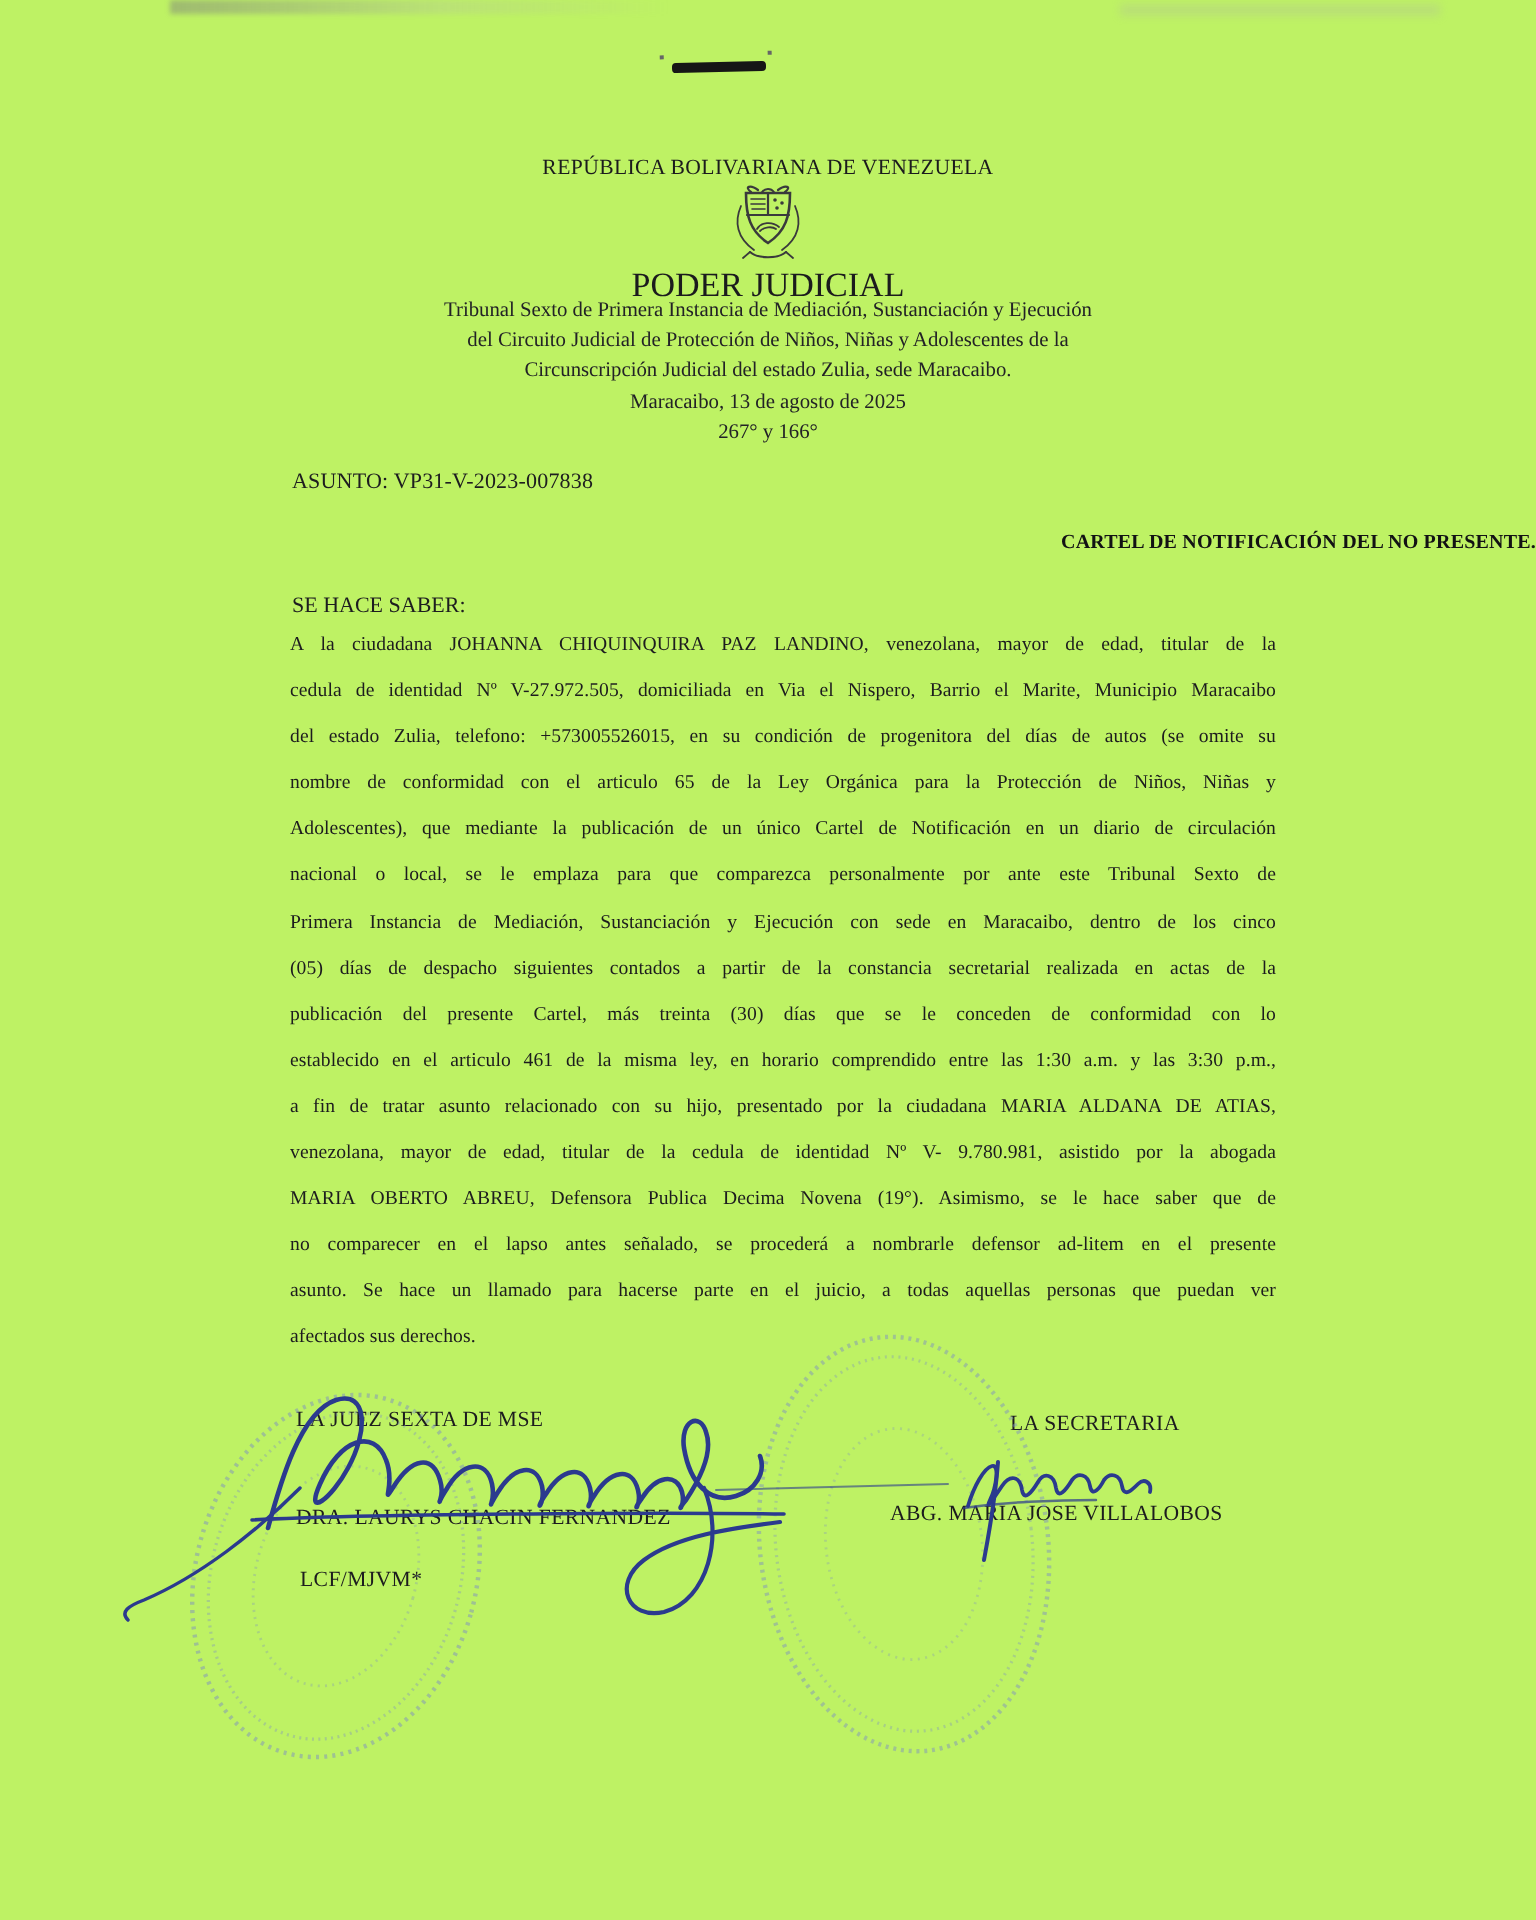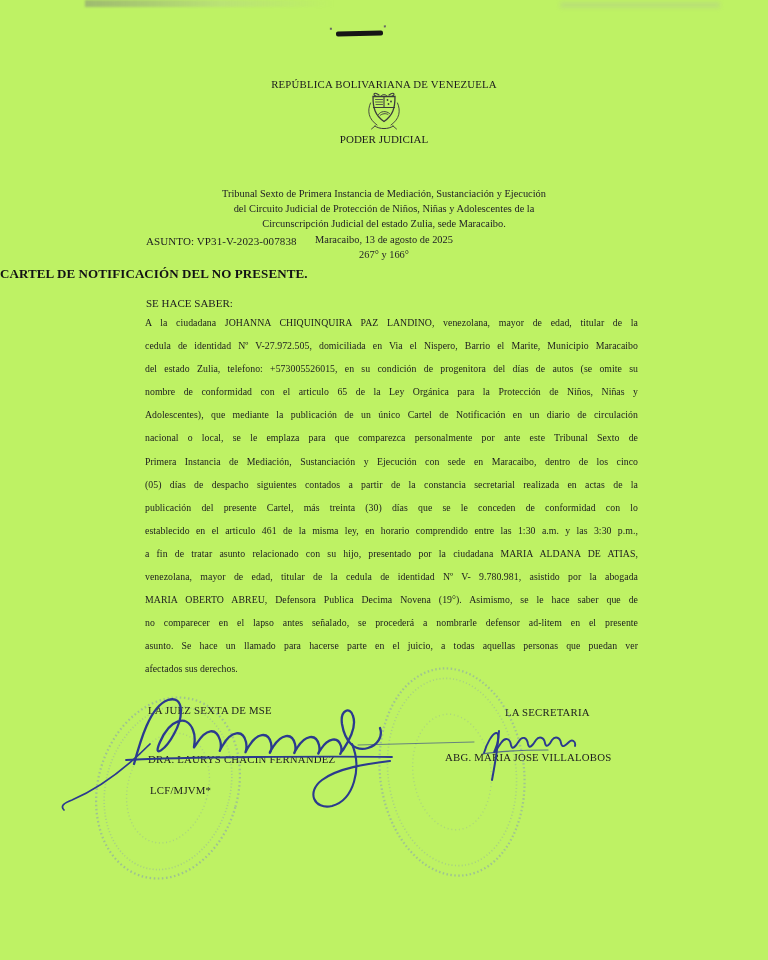--- a/index.html
+++ b/index.html
@@ -37,32 +37,32 @@
     position:absolute;top:78px;left:0;width:100%;
     text-align:center;font-size:10.8px;letter-spacing:.2px;color:#1b1b1d;
   }
   .emblem{
     position:absolute;top:92px;left:50%;transform:translateX(-50%);
     width:38px;height:40px;
   }
   .emblem svg{width:100%;height:100%;}
   .authority{
     position:absolute;top:133px;left:0;width:100%;
-    text-align:center;font-size:11px;color:#1b1b1d;
+    text-align:center;font-size:17px;color:#1b1b1d;
   }
   .court-lines{
     position:absolute;top:148px;left:0;width:100%;
-    text-align:center;font-size:10.4px;line-height:15.2px;color:#222226;margin-top:38px;
+    text-align:center;font-size:10.4px;line-height:15.2px;color:#222226;
   }
   .court-lines span{display:block;}
   
   .case-ref{position:absolute;top:235px;left:146px;font-size:11px;letter-spacing:.1px;}
   .doc-title{
-    position:absolute;top:266px;left:0;width:100%;text-align:left;
-    font-size:13px;font-weight:bold;letter-spacing:.1px;color:#121214;
+    position:absolute;top:266px;left:0;width:100%;text-align:right;
+    font-size:10px;font-weight:bold;letter-spacing:.1px;color:#121214;
   }
   .salutation{position:absolute;top:297px;left:146px;font-size:11px;}
   
   .body-block{position:absolute;top:311px;left:145px;width:493px;}
   .jline{
     font-size:9.8px;line-height:23.1px;height:23.1px;
     text-align:justify;text-align-last:justify;
     white-space:nowrap;letter-spacing:.05px;color:#1c1c1e;
   }
   .jline.last{text-align-last:left;}

